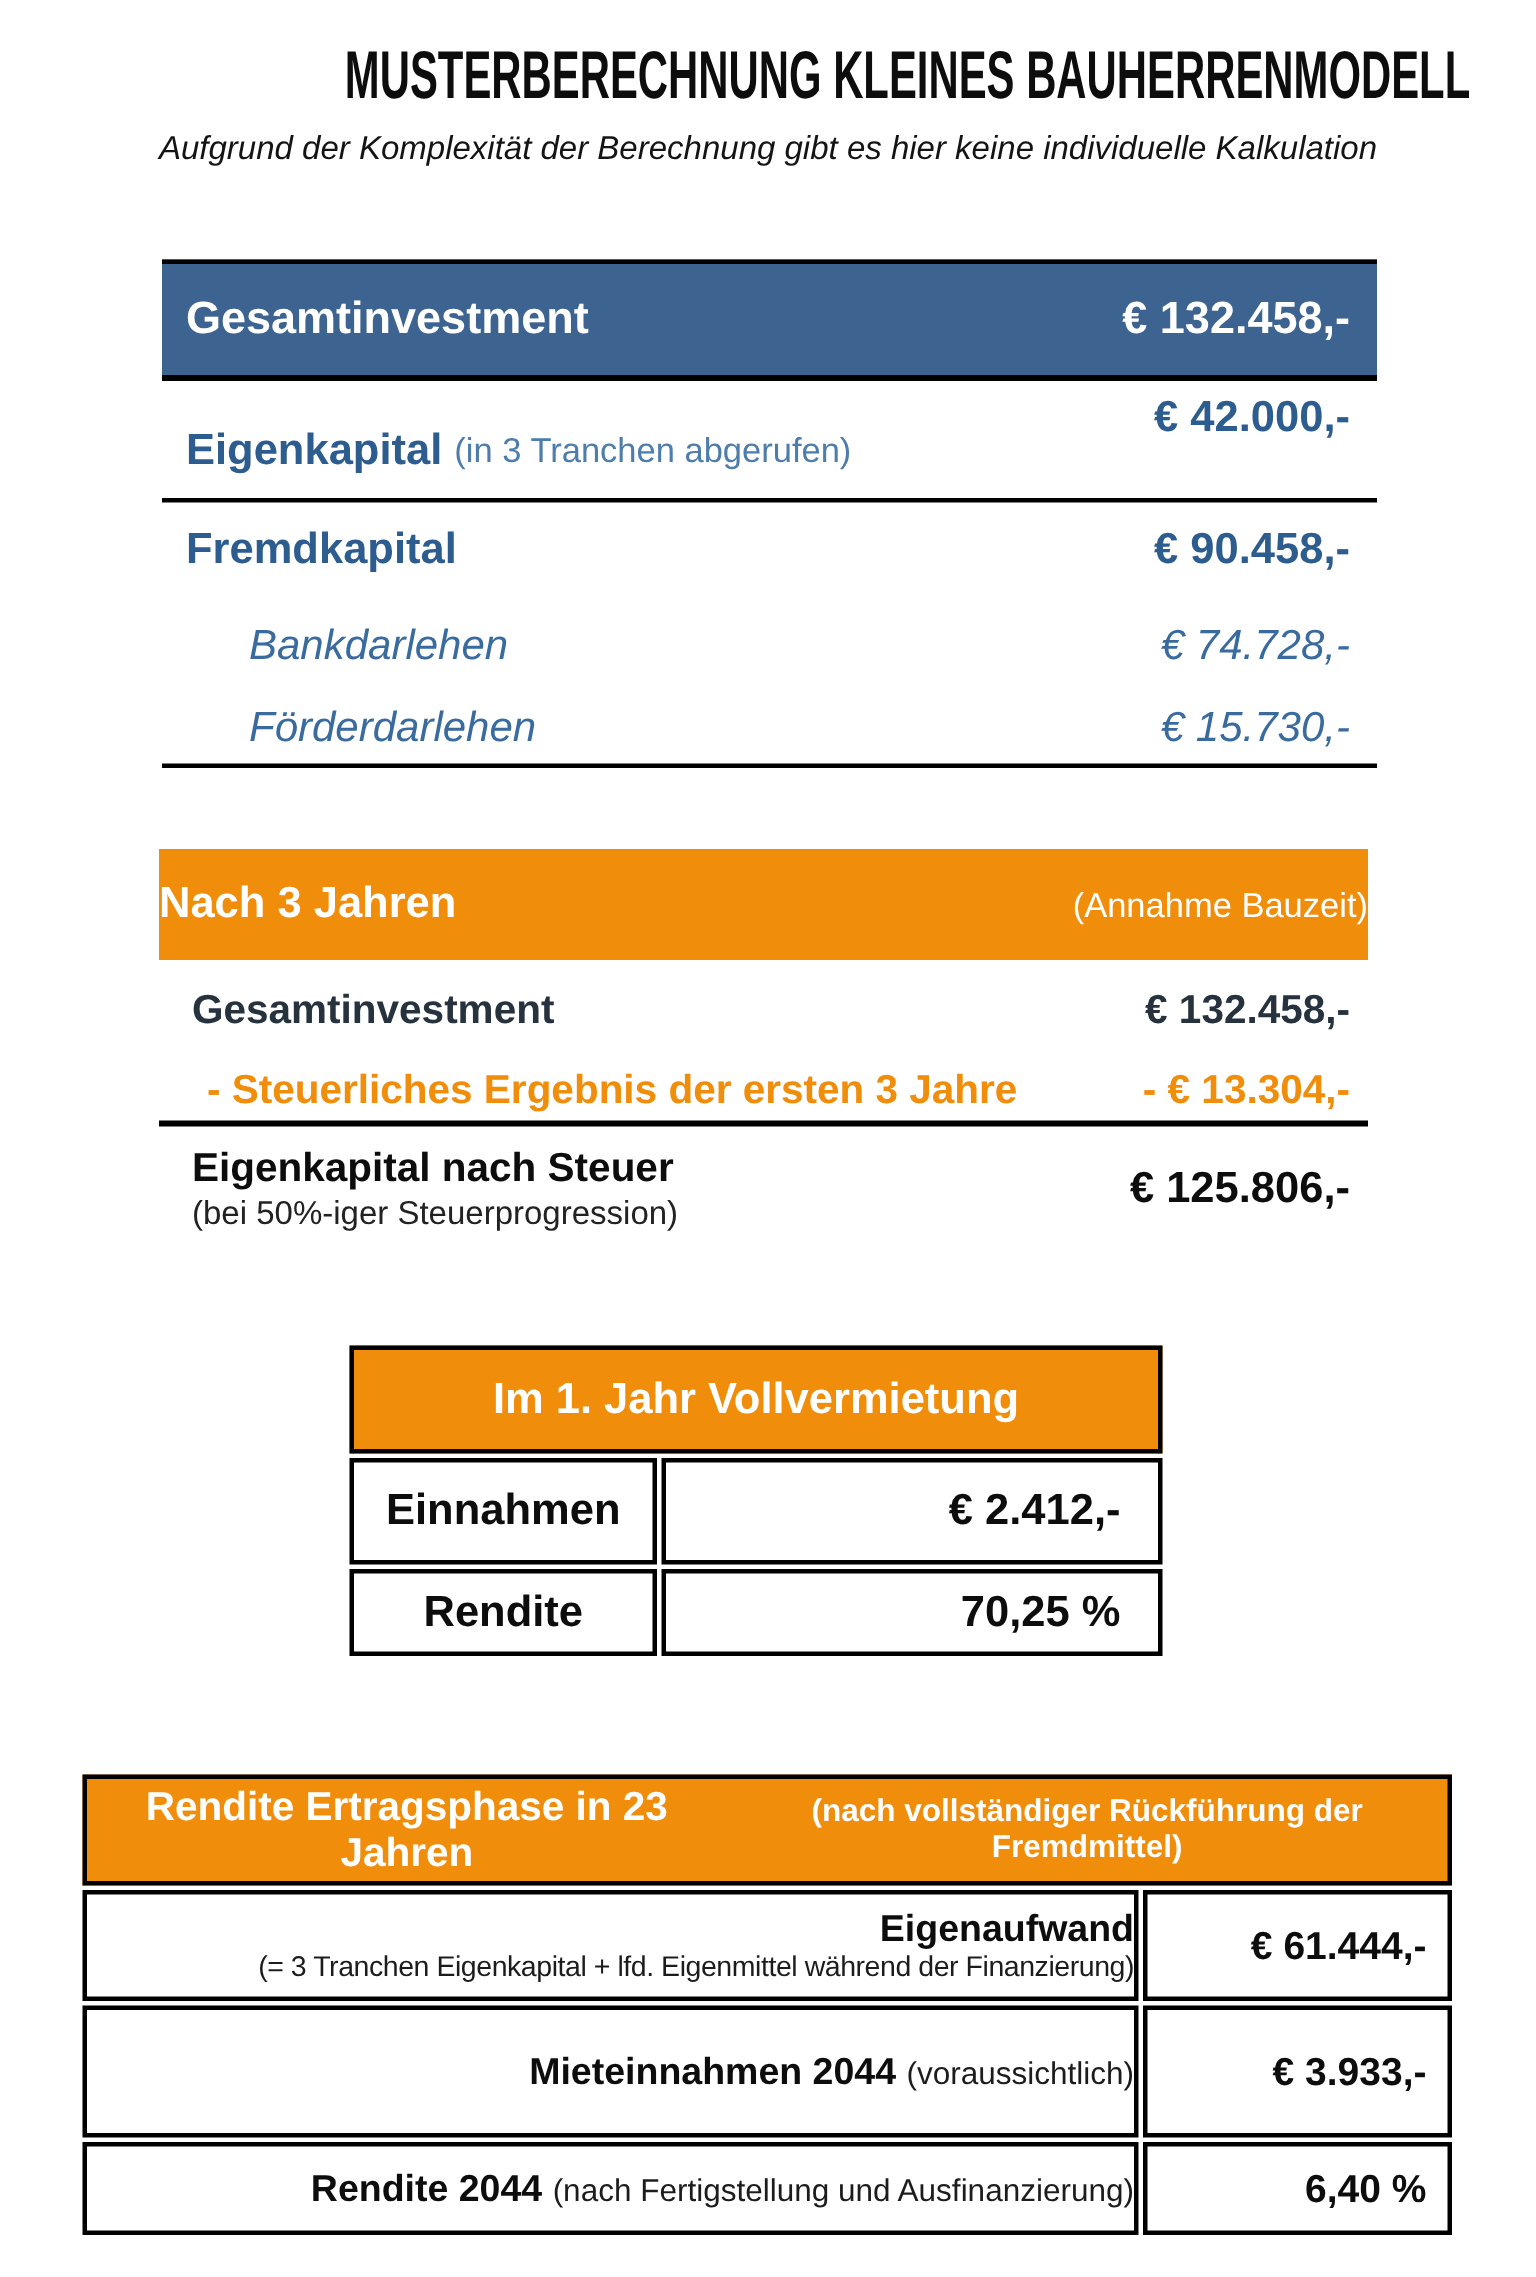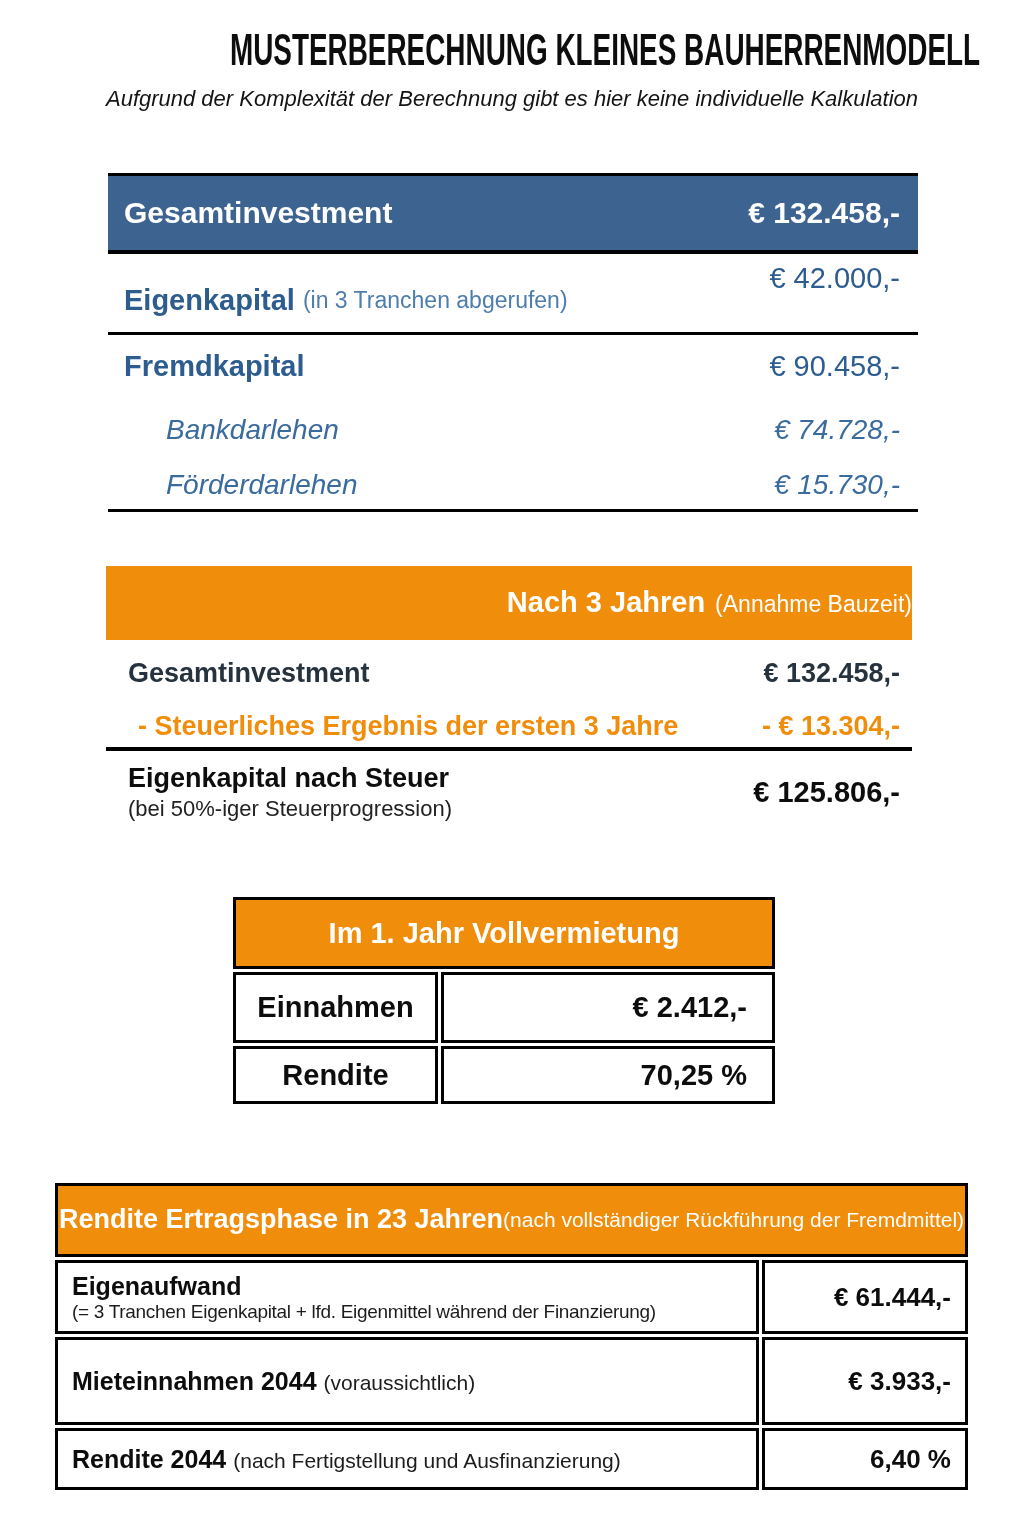--- a/index.html
+++ b/index.html
@@ -44,34 +44,34 @@
   }
   .t-invest .row {
     display:flex; justify-content:space-between; align-items:center;
     padding:0 18px 0 16px;
   }
   .t-invest .row.eigen { height:81px; border-bottom:3px solid #000; align-items:stretch; }
   .t-invest .row.eigen .lbl { display:flex; align-items:center; margin-top:14px; }
   .t-invest .row.eigen .val { margin-top:8px; }
   .t-invest .lbl { font-weight:bold; font-size:29px; color:var(--blueText,#2D5C8E); }
   .t-invest .lbl .note { font-weight:normal; font-size:23px; color:var(--blueNote,#4D7DAD); }
-  .t-invest .val { font-weight:normal; font-size:29px; color:var(--blueText,#2D5C8E); }
+  .t-invest .val { font-weight:bold; font-size:29px; color:var(--blueText,#2D5C8E); }
   .t-invest .row.fremd { height:63px;gap:24px; }
   .t-invest .row.sub { height:63px; padding-left:58px; }
   .t-invest .row.sub .lbl,
   .t-invest .row.sub .val { font-style:italic; font-weight:normal; font-size:28px; color:var(--blueItalic,#3A6B9E); }
   .t-invest .row.sub.last { height:51px; border-bottom:3px solid #000; }
 
   
   .t-after {
     position:absolute; left:106px; top:566px; width:806px;
   }
   .t-after .hdr {
     height:74px; background:var(--orange,#F08D0B);
-    display:flex; align-items:baseline; justify-content:flex-end; gap:10px;
+    display:flex; align-items:baseline; justify-content:space-between; gap:10px;
     color:#fff; padding-top:20px;
   }
   .t-after .hdr .t { font-weight:bold; font-size:29px; }
   .t-after .hdr .n { font-weight:normal; font-size:23px; }
   .t-after .row {
     display:flex; justify-content:space-between; align-items:center;
     padding:0 12px 0 22px;
   }
   .t-after .row.r1 { height:66px; color:var(--dark,#26323E); font-weight:bold; font-size:27px; }
   .t-after .row.r2 { height:45px; color:var(--orange,#F08D0B); font-weight:bold; font-size:27px;
@@ -110,31 +110,31 @@
   
   .t-yield {
     position:absolute; left:55px; top:1183px; width:913px;
   }
   .t-yield .hdr {
     height:74px; background:var(--orange,#F08D0B); border:3px solid #000;
     display:flex; flex-direction:row; align-items:center; justify-content:center;
     color:#fff; text-align:center; line-height:1.15;
   }
   .t-yield .hdr .t { font-weight:bold; font-size:27px; }
-  .t-yield .hdr .n { font-weight:normal; font-size:21px; }
+  .t-yield .hdr .n { font-weight:bold; font-size:21px; }
   .t-yield .grid {
     margin-top:3px;
     display:grid; grid-template-columns:704px 1fr; gap:3px;
   }
   .t-yield .cell {
     border:3px solid #000; background:#fff;
     display:flex; color:#0d0d0d;
   }
   .t-yield .cell.lbl {
-    flex-direction:column; justify-content:center; align-items:flex-start;
+    flex-direction:column; justify-content:center; align-items:flex-end;
     padding-left:14px; line-height:1.2;
   }
   .t-yield .cell.lbl .main { font-weight:bold; font-size:25px; }
   .t-yield .cell.lbl .main .inote { font-weight:normal; font-size:21px; color:#1c1c1c; }
   .t-yield .cell.lbl .note { font-weight:normal; font-size:19px; color:#1c1c1c; letter-spacing:-0.3px; white-space:nowrap; }
   .t-yield .cell.val {
     align-items:center; justify-content:flex-end; padding-right:14px;
     font-weight:bold; font-size:26px;
   }
   .t-yield .r1 { height:74px; }

